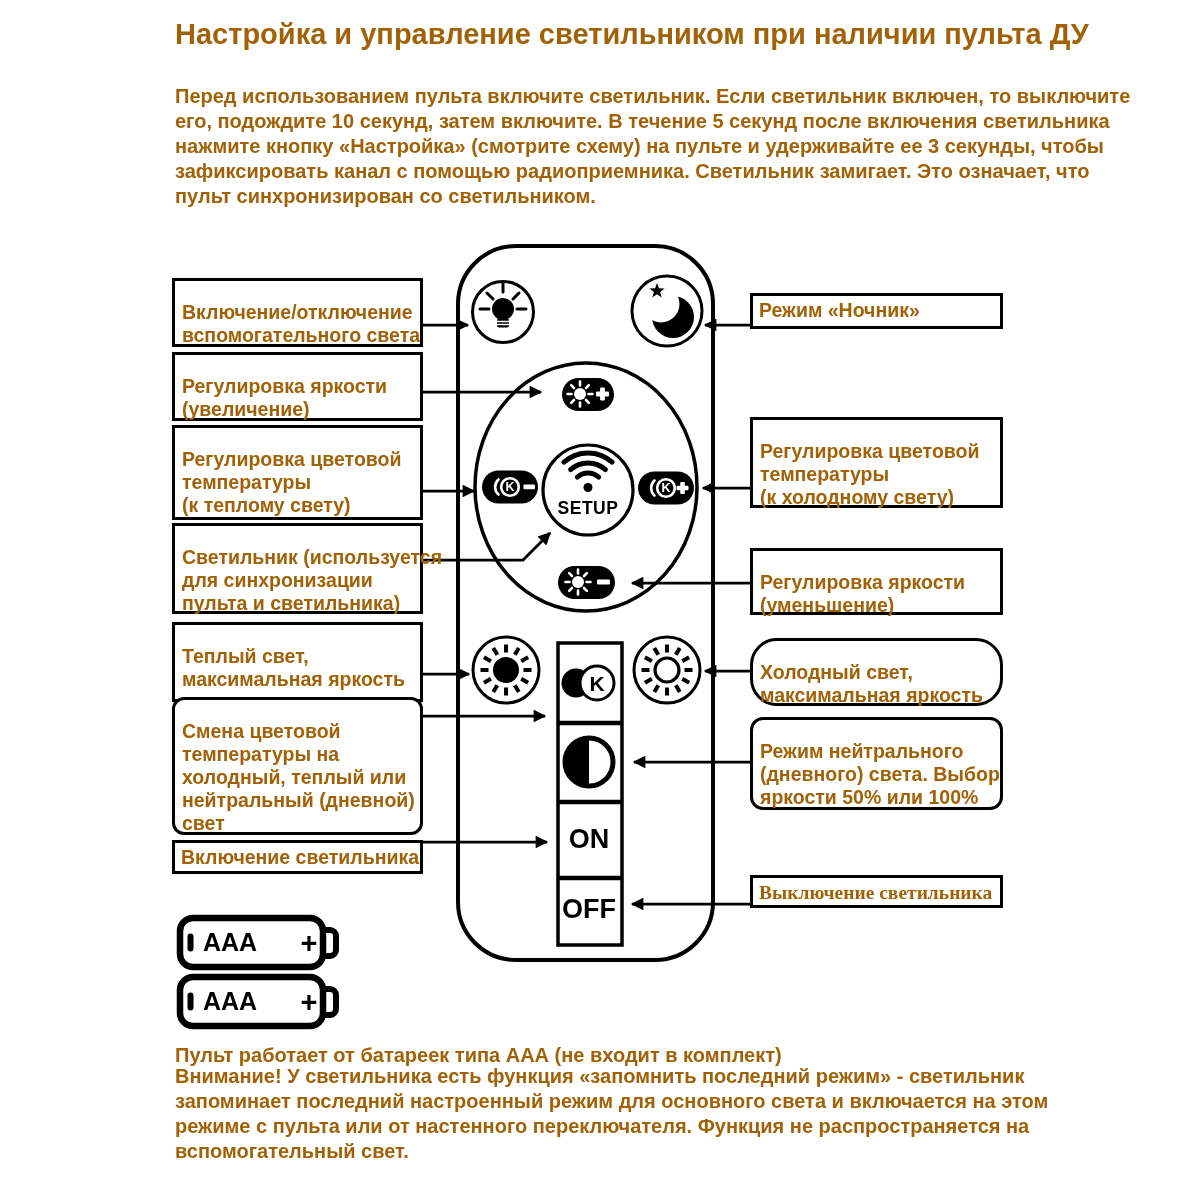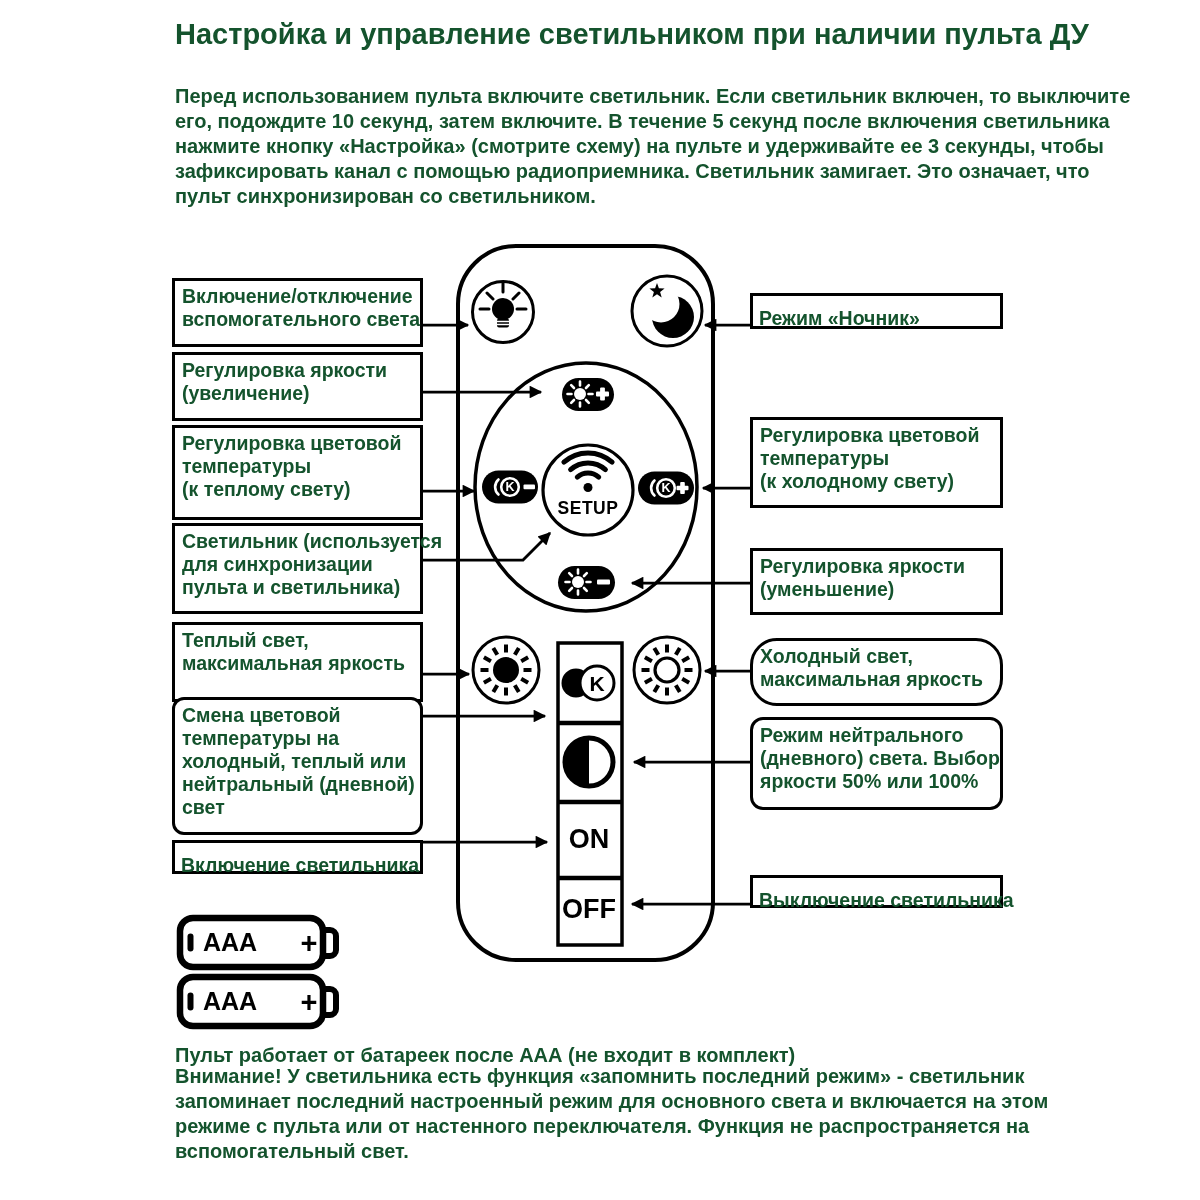--- a/index.html
+++ b/index.html
@@ -1,22 +1,22 @@
 <!DOCTYPE html>
 <html><head>
 <meta charset="utf-8">
 <style>
   html,body{margin:0;padding:0;background:#fff;}
-  .page{position:relative;width:1200px;height:1200px;background:#fff;color:#14532d;
+  .page{position:relative;width:1200px;height:1200px;background:#fff;color:#a16207;
         font-family:"Liberation Sans", sans-serif;overflow:hidden;}
   .title{position:absolute;left:175px;top:18px;font-size:29px;font-weight:bold;white-space:nowrap;}
   .para{position:absolute;font-size:20px;font-weight:bold;line-height:25px;white-space:pre;}
   .callout{position:absolute;border:3px solid #000;background:#fff;box-sizing:border-box;
-           font-size:19.5px;font-weight:bold;line-height:23px;padding:4px 7px;white-space:pre;z-index:2;}
-  .callout.s{padding:11px 6px;}
+           font-size:19.5px;font-weight:bold;line-height:23px;padding:20px 7px;white-space:pre;z-index:2;}
+  .callout.s{padding:3px 6px;}
   svg.diagram{position:absolute;left:0;top:0;z-index:1;}
   svg text{font-family:"Liberation Sans", sans-serif;font-weight:bold;}
 </style>
 </head>
 <body>
 
 <div class="page">
 
   <div class="title">Настройка и управление светильником при наличии пульта ДУ</div>
   <div class="para" style="left:175px;top:84px;width:900px;">Перед использованием пульта включите светильник. Если светильник включен, то выключите
@@ -193,21 +193,21 @@
   <div class="callout" style="left:750px;top:417px;width:253px;height:91px;">Регулировка цветовой
 температуры
 (к холодному свету)</div>
   <div class="callout" style="left:750px;top:548px;width:253px;height:67px;">Регулировка яркости
 (уменьшение)</div>
   <div class="callout" style="left:750px;top:638px;width:253px;height:68px;border-radius:27px;">Холодный свет,
 максимальная яркость</div>
   <div class="callout" style="left:750px;top:717px;width:253px;height:93px;border-radius:13px;">Режим нейтрального
 (дневного) света. Выбор
 яркости 50% или 100%</div>
-  <div class="callout s" style="left:750px;top:875px;width:253px;height:33px;">Выключение светильника</div>
-
-  <div class="para" style="left:175px;top:1043px;width:900px;">Пульт работает от батареек после ААА (не входит в комплект)</div>
+  <div class="callout s" style="left:750px;top:875px;width:253px;height:33px;font-family:Liberation Serif, serif;">Выключение светильника</div>
+
+  <div class="para" style="left:175px;top:1043px;width:900px;">Пульт работает от батареек типа ААА (не входит в комплект)</div>
   <div class="para" style="left:175px;top:1064px;width:900px;">Внимание! У светильника есть функция «запомнить последний режим» - светильник
 запоминает последний настроенный режим для основного света и включается на этом
 режиме с пульта или от настенного переключателя. Функция не распространяется на
 вспомогательный свет.</div>
 
 </div>
 
 </body></html>

